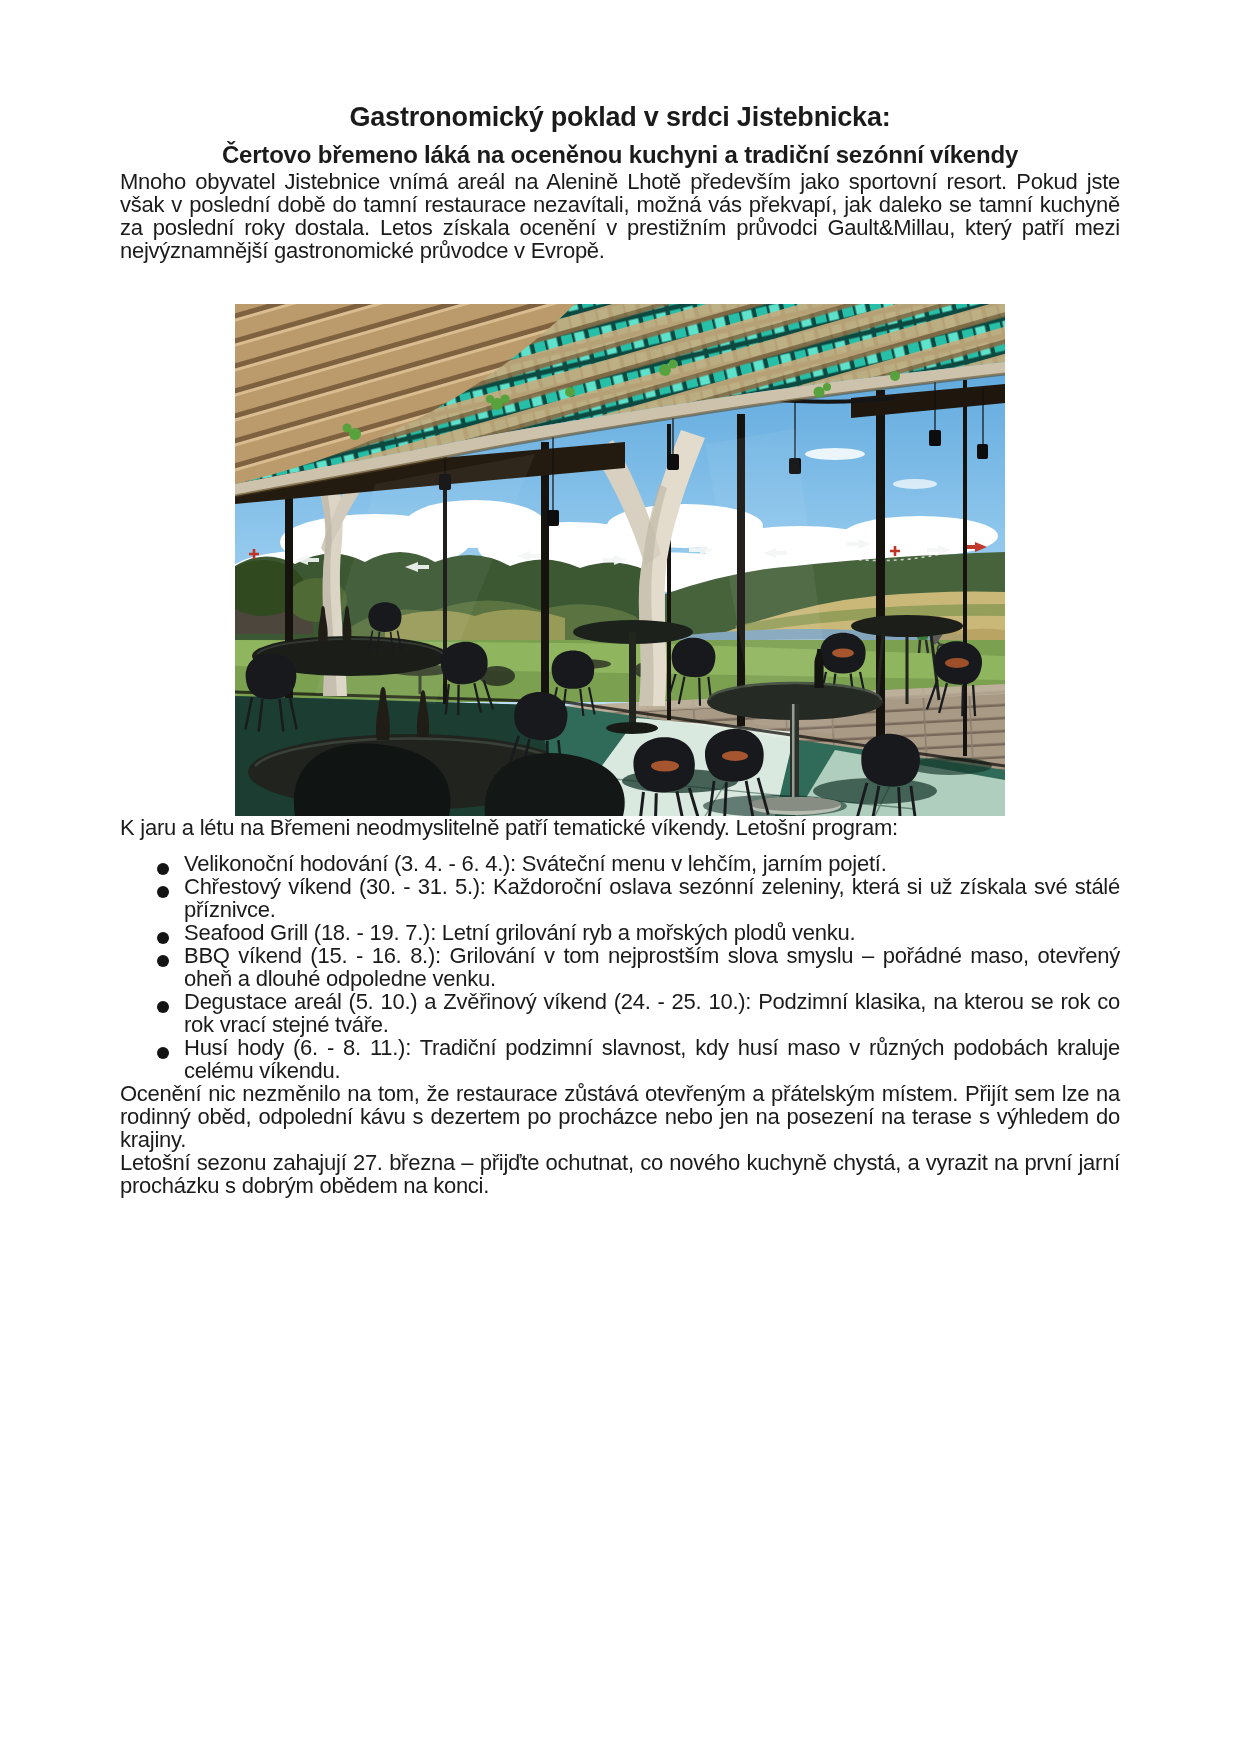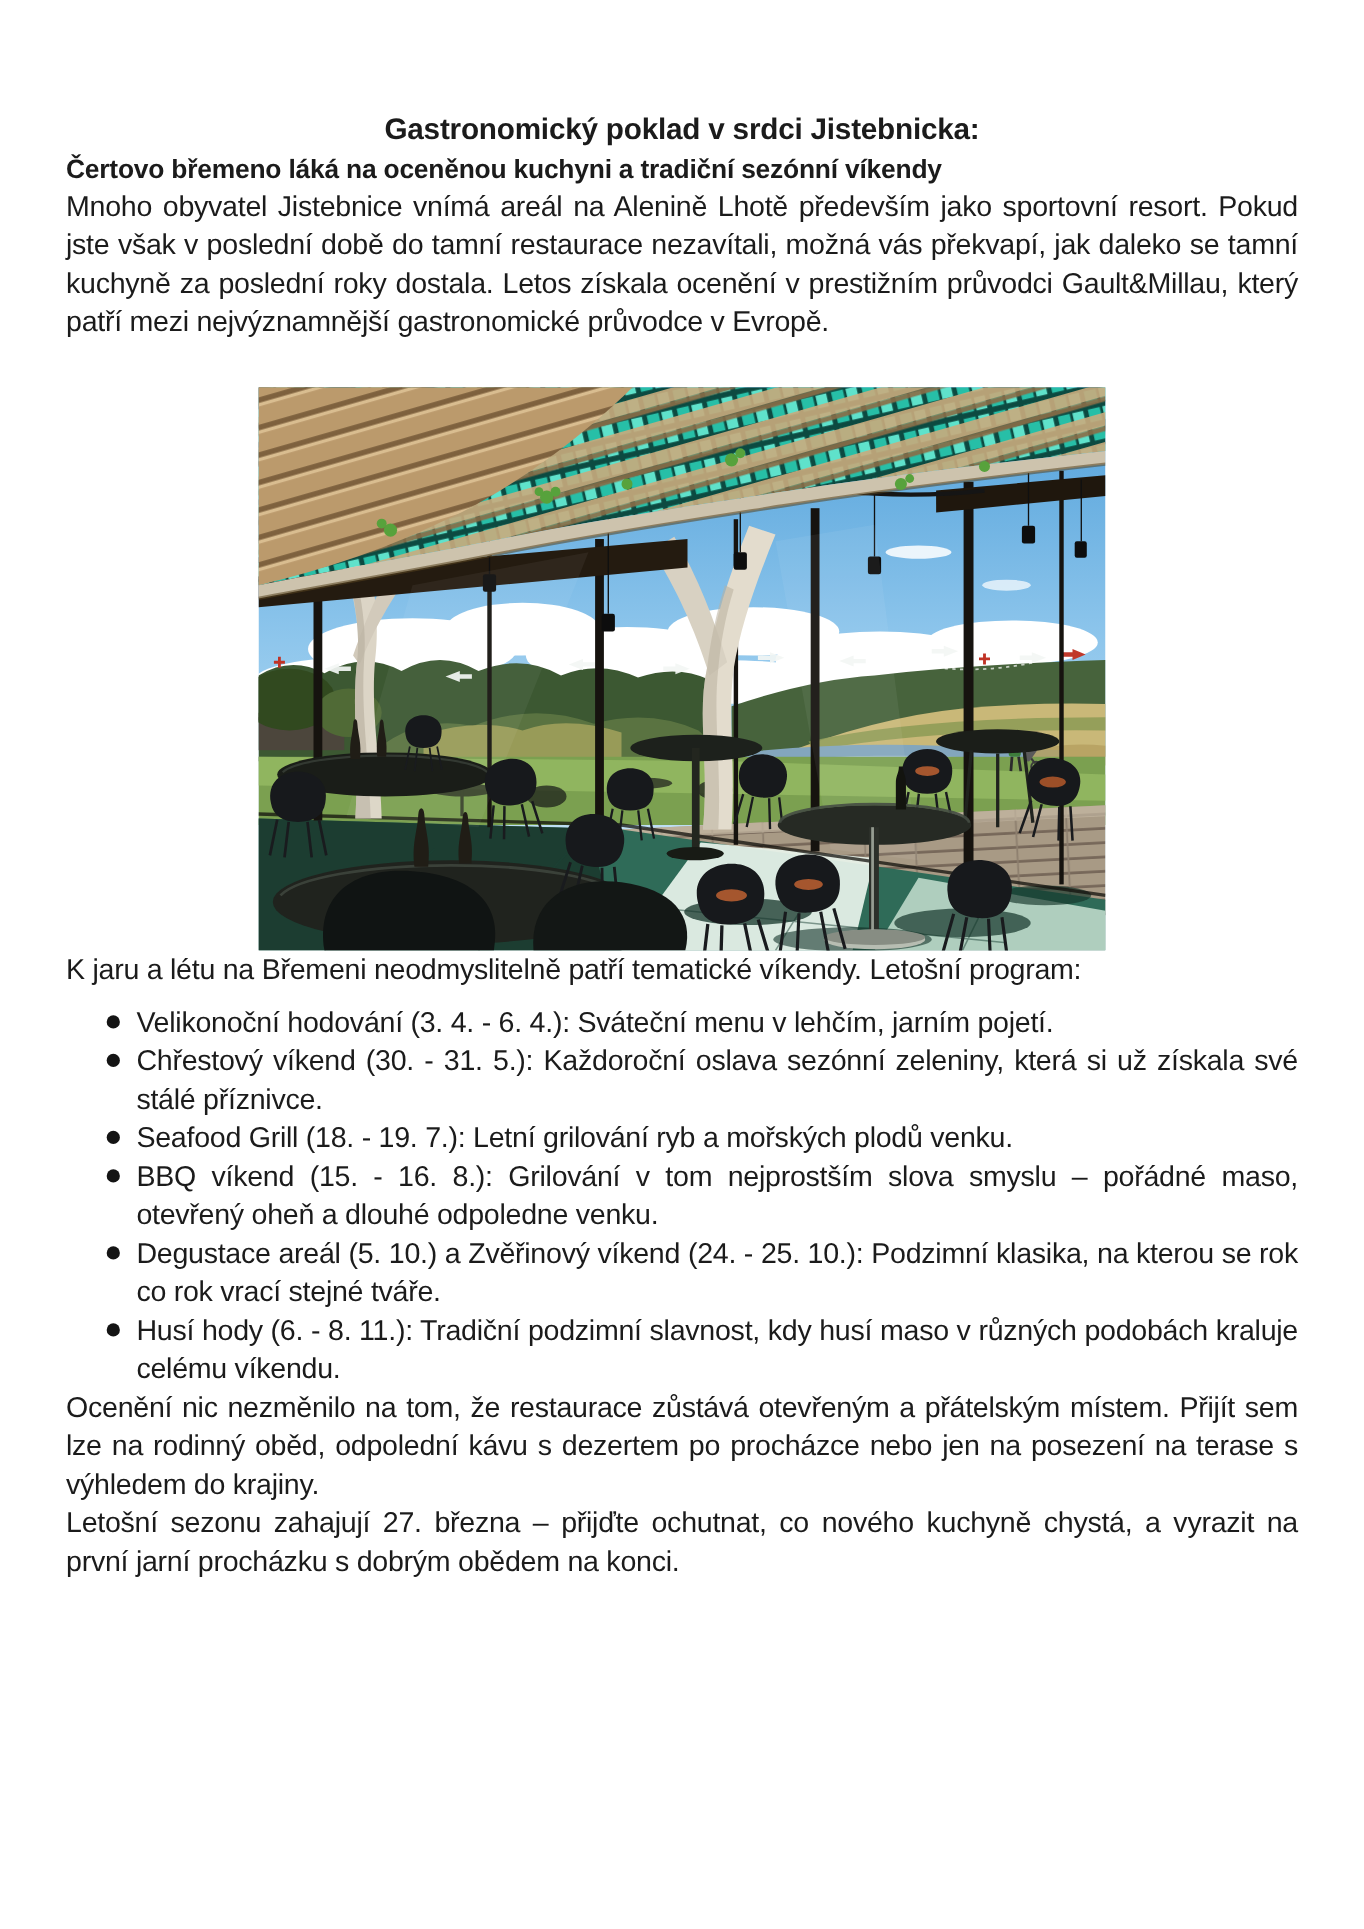--- a/index.html
+++ b/index.html
@@ -1,23 +1,23 @@
 <!DOCTYPE html>
 <html lang="cs"><head>
 <meta charset="utf-8">
 <style>
   html,body{margin:0;padding:0;}
   body{
     width:1240px;height:1754px;background:#ffffff;color:#1b1b1b;
     font-family:"Liberation Sans",sans-serif;overflow:hidden;
   }
-  .content{padding:100px 60px 0;}
+  .content{padding:100px 120px 0;}
   h1{font-size:27px;line-height:34px;text-align:center;margin:0;font-weight:bold;letter-spacing:-0.2px;}
-  h2{font-size:24px;line-height:31px;margin:5px 0 0;font-weight:bold;letter-spacing:-0.2px;}
-  p.body, li{font-size:26px;line-height:35px;text-align:justify;letter-spacing:-0.25px;margin:0;}
+  h2{font-size:24px;line-height:31px;text-align:center;margin:5px 0 0;font-weight:bold;letter-spacing:-0.2px;}
+  p.body, li{font-size:22px;line-height:23px;text-align:justify;letter-spacing:-0.25px;margin:0;}
   .intro{margin-top:32px;}
   figure{margin:42px auto 0;width:770px;height:512px;display:block;}
   svg{display:block;}
   h3{font-size:23px;line-height:29px;margin:30px 0 0;font-weight:bold;letter-spacing:-0.2px;}
   .lead{margin-top:20px;}
   ul.events{margin:13px 0 0;padding:0;list-style:none;}
   ul.events li{position:relative;padding-left:64px;}
   ul.events li::before{
     content:"";position:absolute;left:37px;top:10.5px;width:12px;height:12px;
     border-radius:50%;background:#141414;

